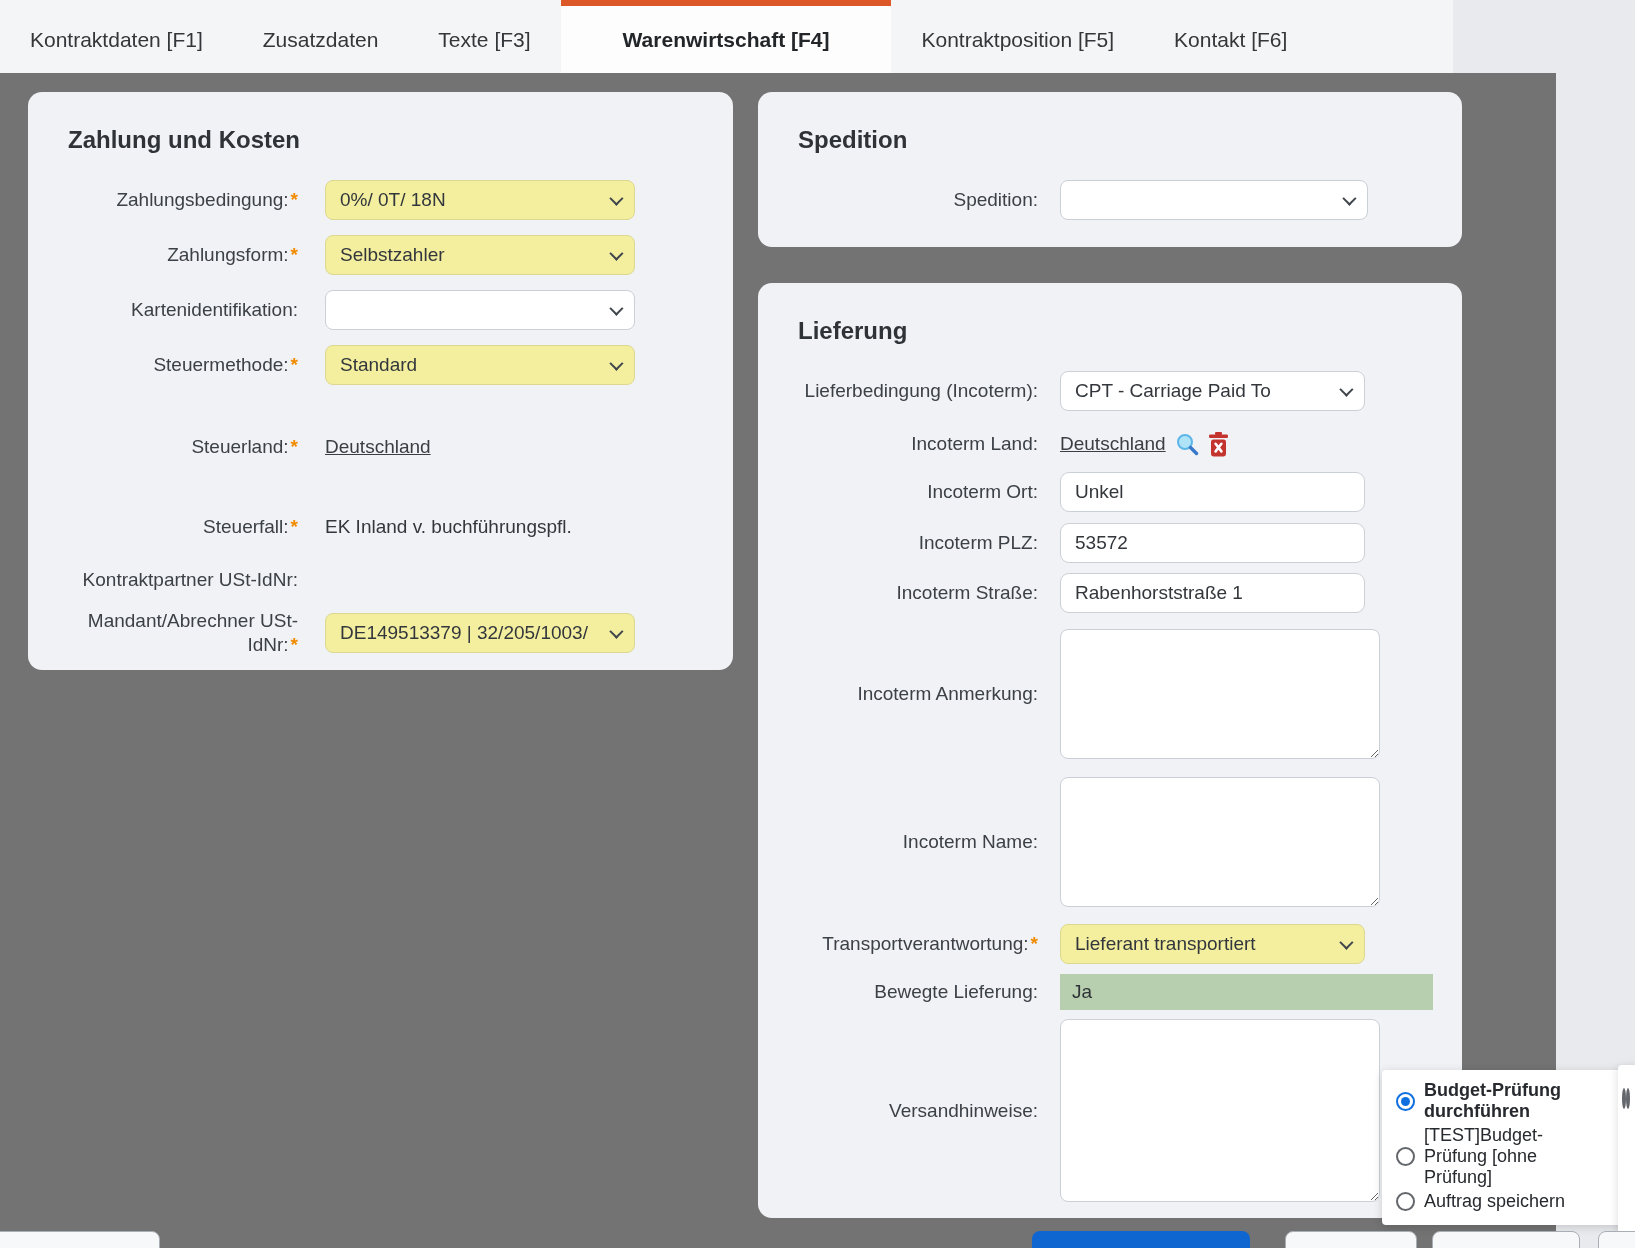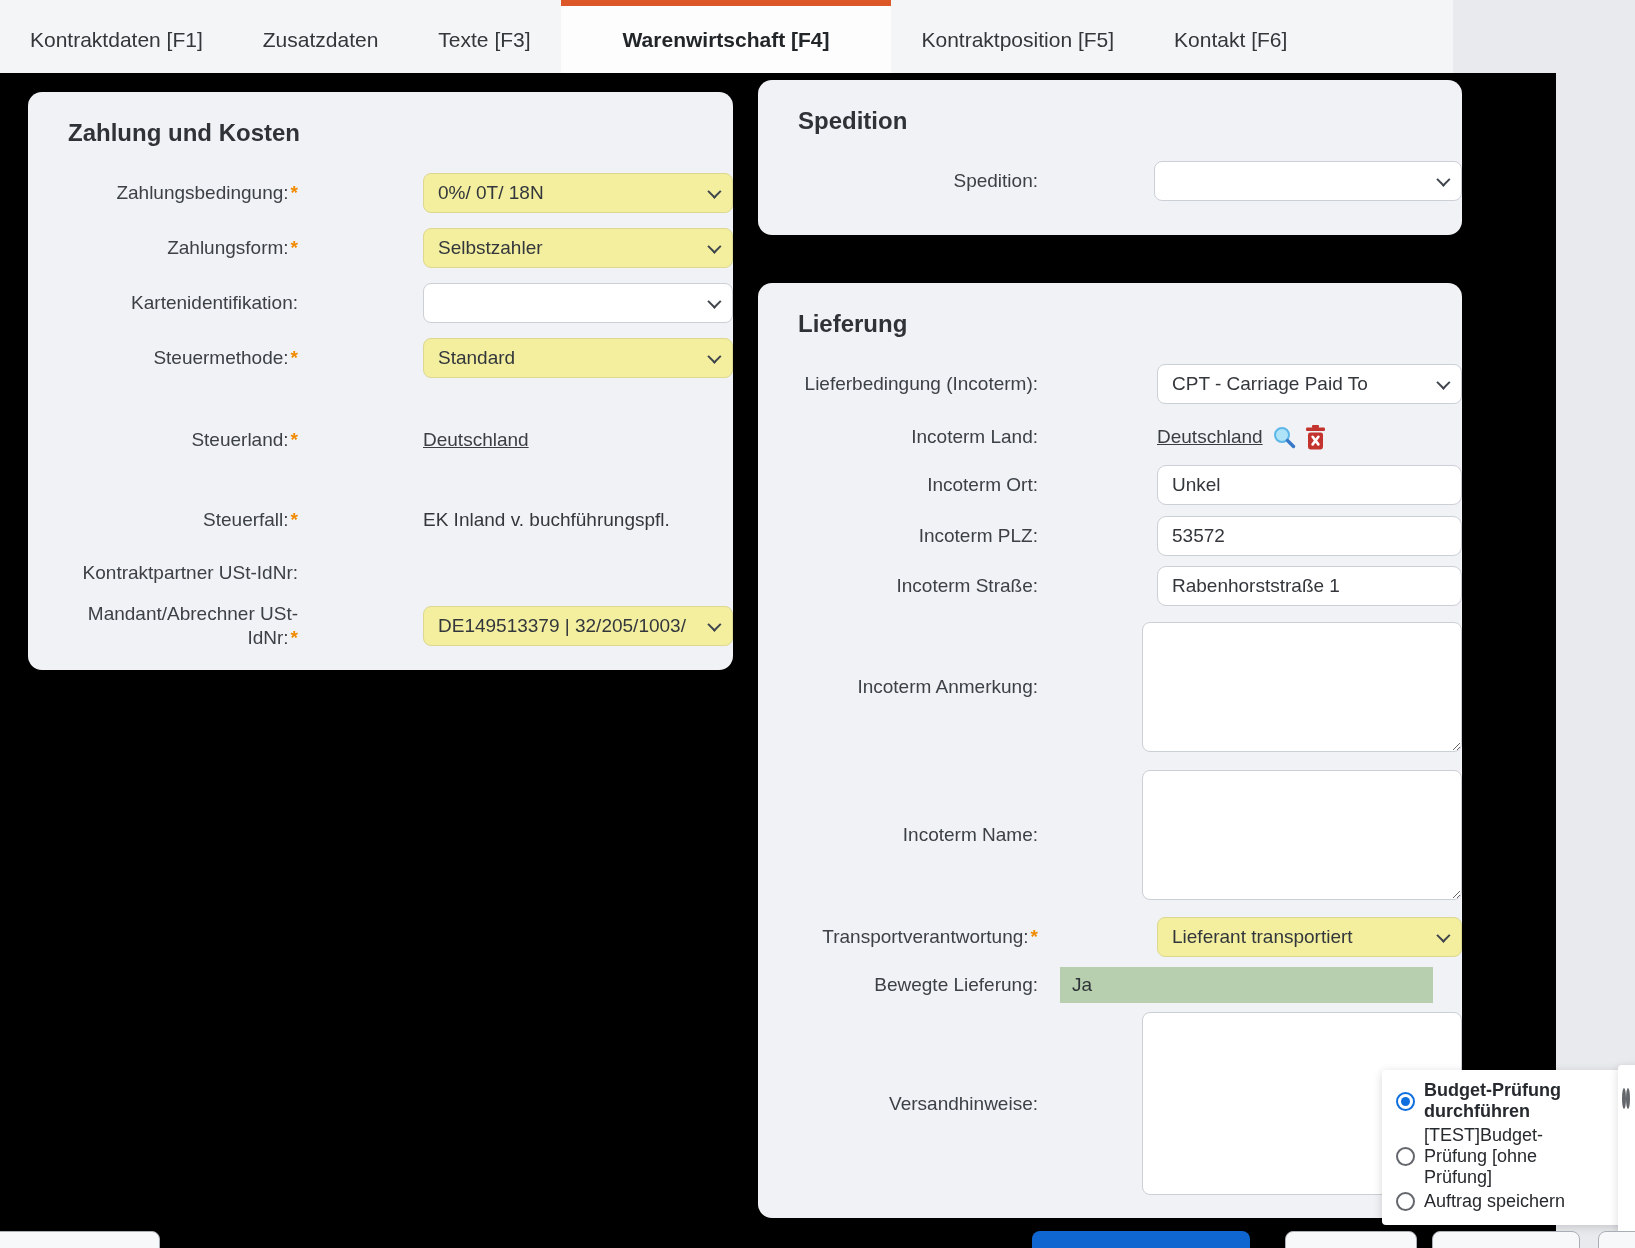--- a/index.html
+++ b/index.html
@@ -2,39 +2,39 @@
 <html style="--accent-orange: #dd5829; --req-orange: #f08b00; --field-yellow: #f3ef9f; --field-green: #b7cfae; --primary-blue: #0f66d0; --radio-blue: #0f6fde;"><head>
 <meta charset="utf-8">
 <style>
   :root{
     --accent-orange:#dd5829; --req-orange:#f08b00; --field-yellow:#f3ef9f;
     --field-green:#b7cfae; --primary-blue:#0f66d0; --radio-blue:#0f6fde;
   }
   *{box-sizing:border-box}
   html,body{margin:0;padding:0}
   body{font-family:"Liberation Sans",sans-serif;}
-  .canvas{position:relative;width:1635px;height:1248px;background:#000000;overflow:hidden;}
+  .canvas{position:relative;width:1635px;height:1248px;background:#737373;overflow:hidden;}
 
   
   .tabbar{position:absolute;left:0;top:0;width:1635px;height:73px;background:#f4f5f7;display:flex;align-items:stretch;}
   .tabbar-shade{position:absolute;right:0;top:0;width:182px;height:73px;background:#e9eaed;}
   .tab{position:relative;display:flex;align-items:center;padding:0 30px;font-size:21px;color:#33373a;border-top:6px solid transparent;cursor:pointer;white-space:nowrap;}
   .tab.active{background:#fdfdfe;border-top:6px solid var(--accent-orange);font-weight:bold;color:#232629;padding:0 62px;}
 
   
   .right-strip{position:absolute;left:1556px;top:73px;width:79px;height:1175px;background:#e9eaed;}
 
   
   .panel{position:absolute;background:#f1f2f5;border-radius:14px;padding:26px 0 0 40px;}
-  .panel h2{margin:1px 0 26px 0;font-size:24px;color:#2f3338;font-weight:bold;}
+  .panel h2{margin:8px 0 26px 0;font-size:24px;color:#2f3338;font-weight:bold;}
   .panel-zahlung{left:28px;top:92px;width:705px;height:578px;}
-  .panel-spedition{left:758px;top:80px;width:704px;height:155px;}
+  .panel-spedition{left:758px;top:92px;width:704px;height:155px;}
   .panel-lieferung{left:758px;top:283px;width:704px;height:935px;}
 
-  .f-row{display:flex;align-items:center;margin-bottom:15px;justify-content:space-between;}
+  .f-row{display:flex;align-items:center;margin-bottom:15px;}
   .f-lbl{flex:none;text-align:right;font-size:19px;color:#3c4147;line-height:1.25;}
   .panel-zahlung .f-lbl{width:230px;margin-right:27px;}
   .panel-spedition .f-lbl,.panel-lieferung .f-lbl{width:240px;margin-right:22px;}
   .req{color:var(--req-orange);margin-left:2px;font-weight:bold;}
   .ctl{display:flex;align-items:center;}
   .panel-zahlung .ctl{width:310px;border-radius:19px;}
   .panel-spedition .ctl{width:308px;}
   .panel-lieferung .ctl{width:305px;}
 
   .select{height:40px;width:100%;border-radius:8px;display:flex;align-items:center;justify-content:space-between;

